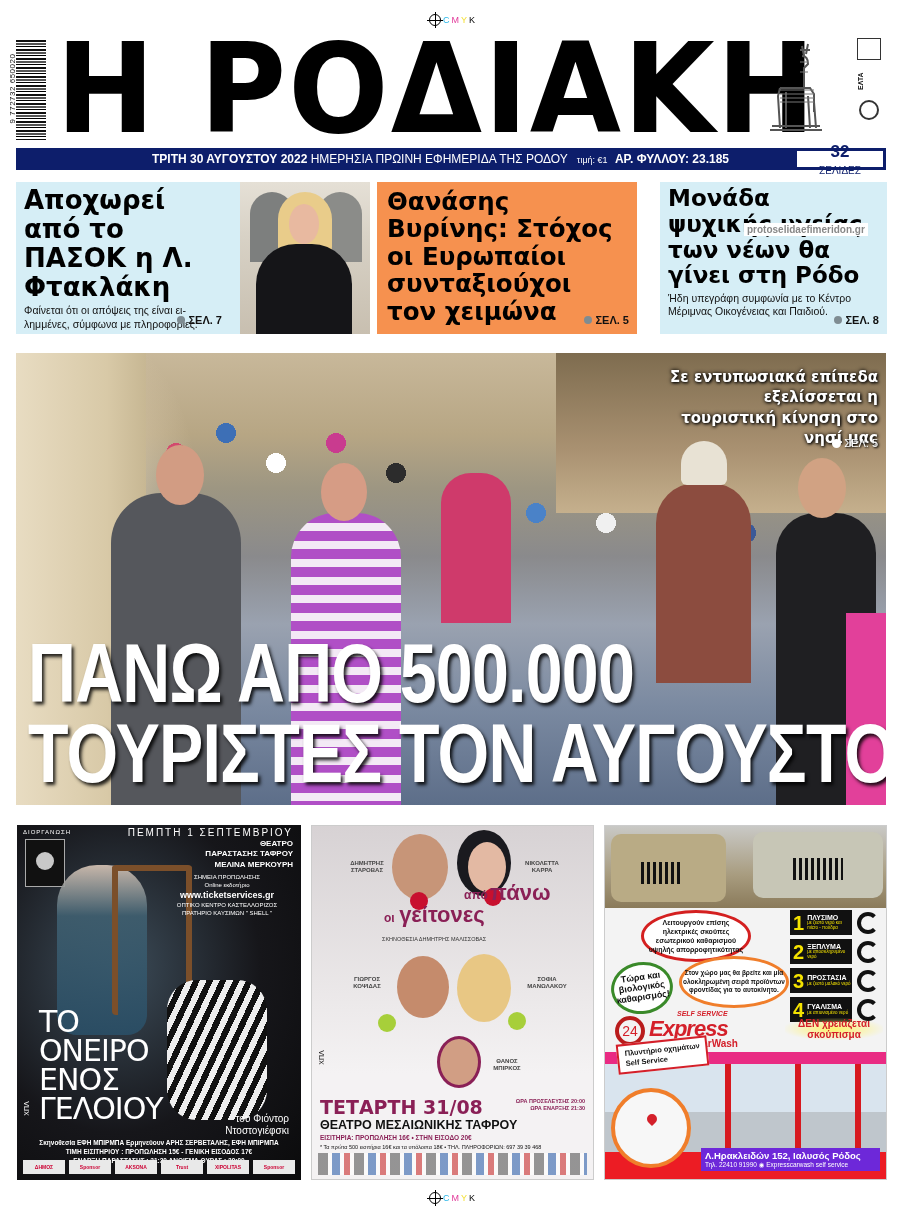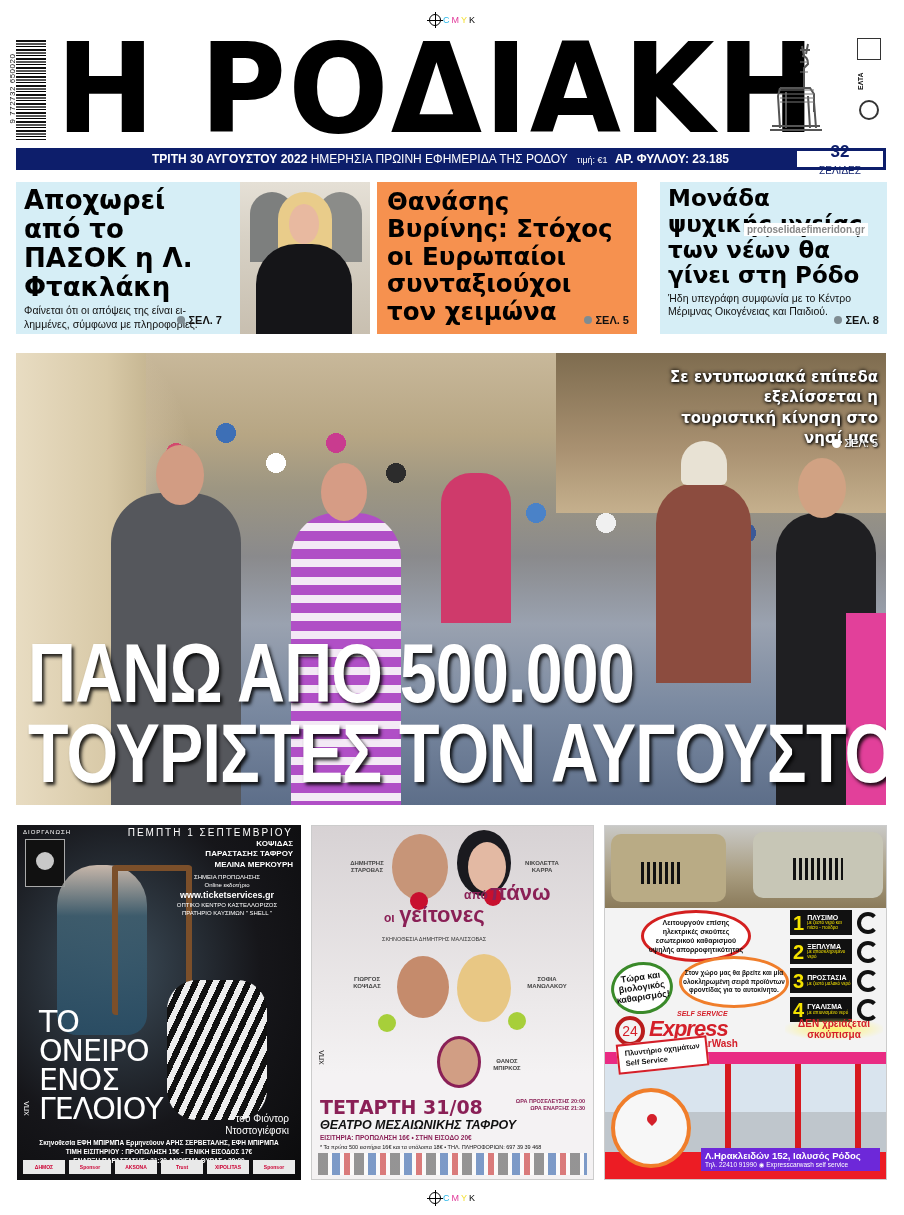--- a/index.html
+++ b/index.html
@@ -131,21 +131,21 @@
   .ad2 .playtitle .oi { font-size: 12px; }
   .ad2 .playtitle .geit { font-size: 22px; }
   .ad2 .playtitle .apo { position: absolute; left: 80px; top: -14px; font-size: 12px; }
   .ad2 .playtitle .panw { position: absolute; left: 106px; top: -22px; font-size: 22px; }
   .ad2 .director { position: absolute; left: 70px; top: 110px; font-size: 5.5px; color: #333; }
   .ad2 .f3 { left: 85px; top: 130px; width: 52px; height: 62px; background: #c58b6c; }
   .ad2 .f4 { left: 145px; top: 128px; width: 54px; height: 68px; background: #e8c784; }
   .ad2 .f5 { left: 125px; top: 210px; width: 44px; height: 52px; background: #d19e84; border: 3px solid #8a2056; }
   .ad2 .day { position: absolute; left: 8px; top: 270px; color: #8a2056; font-weight: bold; font-size: 19px; font-family: "DejaVu Sans", sans-serif; }
   .ad2 .times { position: absolute; right: 8px; top: 272px; font-size: 5.5px; color: #8a2056; font-weight: bold; text-align: right; line-height: 1.3; }
-  .ad2 .venue { position: absolute; left: 8px; top: 292px; font-size: 12.5px; font-weight: bold; color: #111; font-style: italic; }
+  .ad2 .venue { position: absolute; left: 8px; top: 292px; font-size: 12.5px; font-weight: bold; color: #111; }
   .ad2 .tickets { position: absolute; left: 8px; top: 308px; font-size: 6.5px; color: #8a2056; font-weight: bold; }
   .ad2 .note { position: absolute; left: 8px; top: 318px; font-size: 5.5px; color: #111; }
   .ad2 .logos { position: absolute; left: 6px; right: 6px; bottom: 4px; height: 22px; background: repeating-linear-gradient(90deg, #555 0 10px, #fff 10px 14px, #2d5faa 14px 22px, #fff 22px 26px, #c82b2b 26px 32px, #fff 32px 36px); opacity: 0.6; }
   .ad2 .side { position: absolute; left: 2px; top: 228px; font-size: 7px; transform: rotate(-90deg); }
 
   .ad3 { left: 604px; width: 283px; background: #f3f3f3; border: 1px solid #ccc; }
   .ad3 .jeeps { position: absolute; left: 0; top: 0; width: 283px; height: 82px; background: linear-gradient(180deg, #c9c9c6 0%, #a89c7f 60%, #8a7a5a 100%); }
   .ad3 .jeep1 { position: absolute; left: 6px; top: 8px; width: 115px; height: 68px; background: #b9ab85; border-radius: 10px; }
   .ad3 .jeep2 { position: absolute; left: 148px; top: 6px; width: 130px; height: 66px; background: #c7c6b6; border-radius: 10px; }
   .ad3 .grille { position: absolute; width: 40px; height: 22px; background: repeating-linear-gradient(90deg, #111 0 3px, transparent 3px 6px); }
@@ -290,21 +290,21 @@
 </section>
 
 <aside class="ad ad1">
   <div class="org">ΔΙΟΡΓΑΝΩΣΗ</div>
   <div class="orglogo"></div>
   <div class="figure1"></div>
   <div class="chair"></div>
   <div class="figure2"></div>
   <div class="date">ΠΕΜΠΤΗ 1 ΣΕΠΤΕΜΒΡΙΟΥ</div>
   <div class="venue">
-    <div>ΚΟΨΙΔΑΣ</div>
+    <div>ΘΕΑΤΡΟ</div>
     <div>ΠΑΡΑΣΤΑΣΗΣ ΤΑΦΡΟΥ</div>
     <div class="light">ΜΕΛΙΝΑ ΜΕΡΚΟΥΡΗ</div>
   </div>
   <div class="presale">
     <div>ΣΗΜΕΙΑ ΠΡΟΠΩΛΗΣΗΣ</div>
     <div>Online εκδοτήριο</div>
     <div class="url">www.ticketservices.gr</div>
     <div>ΟΠΤΙΚΟ ΚΕΝΤΡΟ ΚΑΣΤΕΛΛΟΡΙΖΟΣ</div>
     <div>ΠΡΑΤΗΡΙΟ ΚΑΥΣΙΜΩΝ " SHELL "</div>
   </div>

